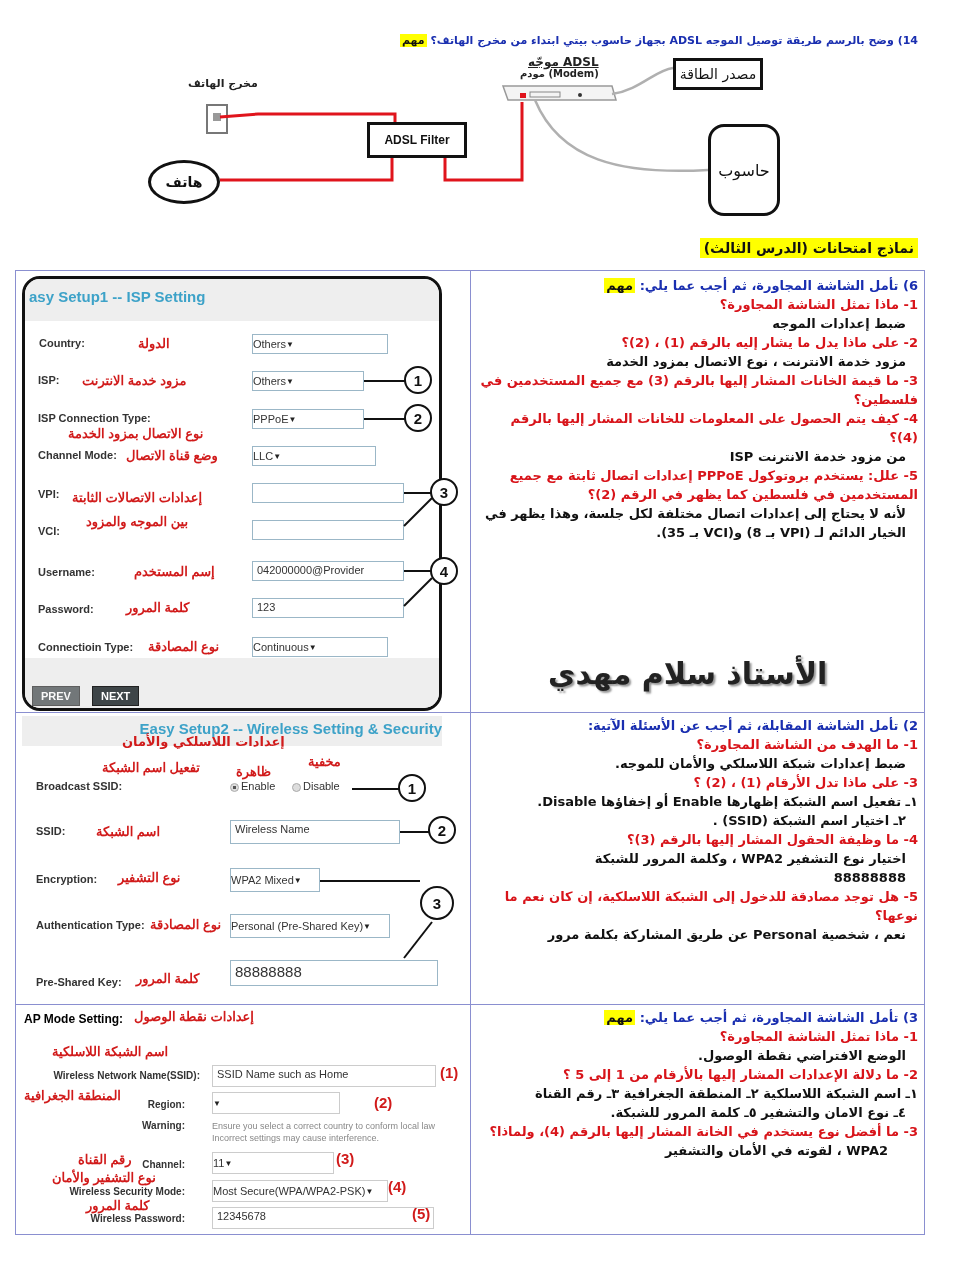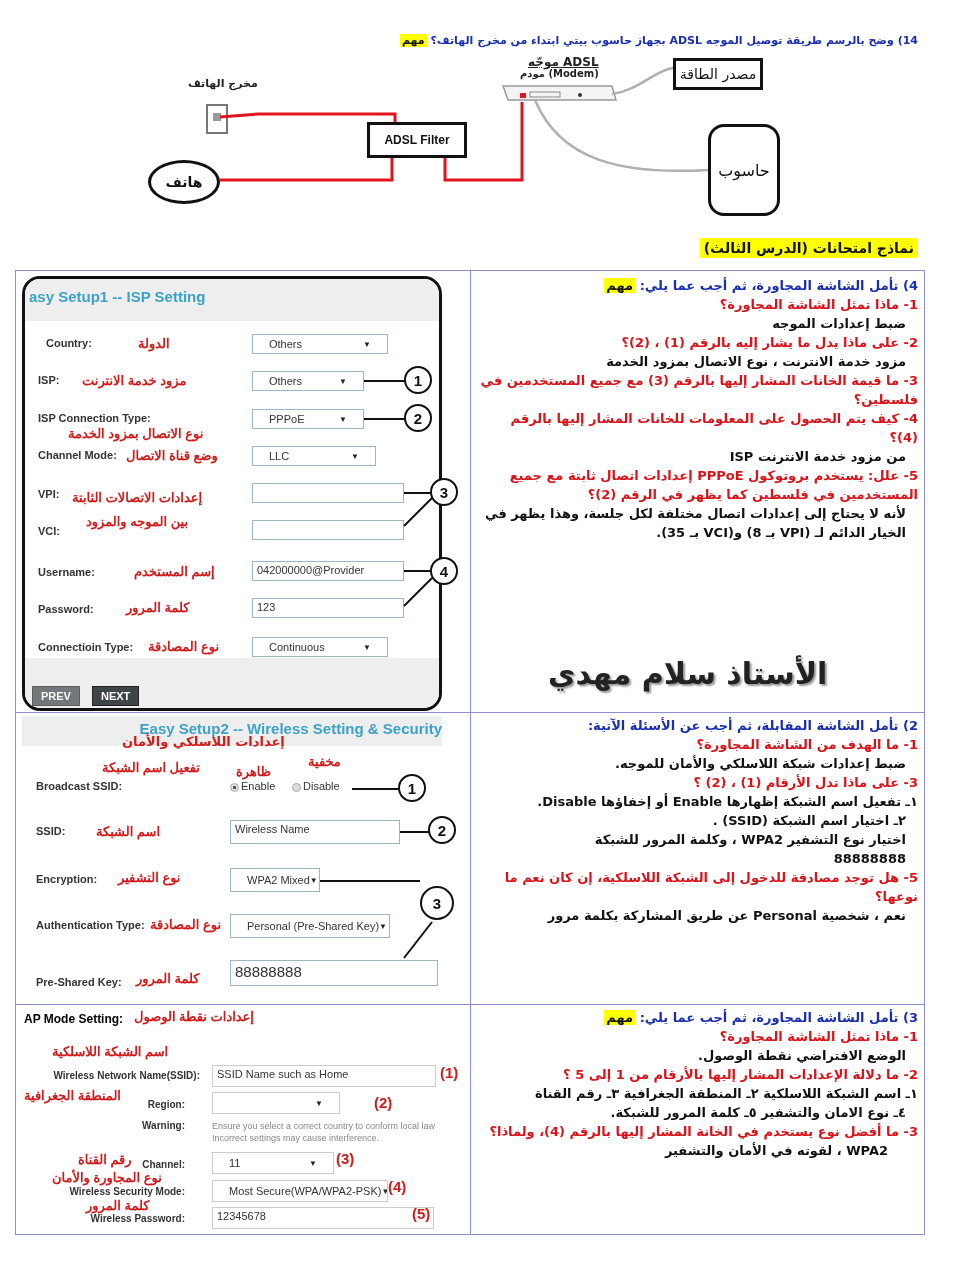--- a/index.html
+++ b/index.html
@@ -36,21 +36,21 @@
   .qa .a { color: #111; padding-right: 12px; }
   .qa .a2 { color: #111; }
   .qa div { margin: 0; }
 
   
   .shot { font-family: "Liberation Sans", sans-serif; }
   .setup1 { left: 22px; top: 276px; width: 420px; height: 435px; border: 3px solid #111; border-radius: 18px; overflow: hidden; background: #fff; }
   .setup1 .hdr { height: 42px; background: #eeeeee; color: #3da2c8; font-weight: bold; font-size: 15px; padding: 9px 0 0 4px; }
   .lbl { font-size: 11px; font-weight: bold; color: #333; white-space: nowrap; }
   .ar { font-size: 13px; font-weight: bold; color: #d11b1b; white-space: nowrap; direction: rtl; }
-  .sel { height: 20px; border: 1px solid #9bb7c7; background: #fff; font-size: 11px; color: #333; padding: 2px 16px; display: flex; justify-content: space-between; align-items: center; white-space: nowrap; overflow: hidden; }
+  .sel { height: 20px; border: 1px solid #9bb7c7; background: #fff; font-size: 11px; color: #333; padding: 2px 0; display: flex; align-items: center; white-space: nowrap; overflow: hidden; }
   .sel .arr { font-size: 8px; color: #222; }
   .inp { height: 20px; border: 1px solid #9bb7c7; background: #fff; font-size: 11px; color: #333; padding: 2px 4px; white-space: nowrap; overflow: hidden; }
   .num { width: 28px; height: 28px; border: 2px solid #111; border-radius: 50%; background: #fff; display: flex; align-items: center; justify-content: center; font-size: 15px; font-weight: bold; font-family: "Liberation Sans", sans-serif; }
   .leader { height: 2px; background: #111; }
   .btn-dark { background: #3e4548; color: #fff; font-size: 11px; font-weight: bold; padding: 3px 8px; border: 1px solid #222; }
   .footer-bar { left: 0; bottom: 0; width: 100%; height: 50px; background: #eeeeee; }
 
   .setup2-hdr { left: 22px; top: 716px; width: 420px; height: 30px; background: #eeeeee; color: #3da2c8; font-weight: bold; font-size: 15px; padding: 4px 0 0 2px; text-align: right; }
   .radio { display: inline-block; width: 9px; height: 9px; border-radius: 50%; border: 1px solid #aaa; background: #ddd; vertical-align: middle; margin-right: 2px; }
   .radio.on { background: radial-gradient(#555 30%, #ddd 40%); }
@@ -100,41 +100,41 @@
 <div class="abs pc-box rtl">حاسوب</div>
 
 <div class="abs sec-title rtl">نماذج امتحانات (الدرس الثالث)</div>
 
 <div class="abs grid"></div>
 <div class="abs vline"></div>
 <div class="abs hline" style="top:712px"></div>
 <div class="abs hline" style="top:1004px"></div>
 
 <div class="abs qa rtl" style="top:276px">
-  <div class="intro"><span>4) تأمل الشاشة المجاورة، ثم أجب عما يلي:</span> <span class="hl">مهم</span></div>
+  <div class="intro"><span>6) تأمل الشاشة المجاورة، ثم أجب عما يلي:</span> <span class="hl">مهم</span></div>
   <div class="q">1- ماذا تمثل الشاشة المجاورة؟</div>
   <div class="a">ضبط إعدادات الموجه</div>
   <div class="q">2- على ماذا يدل ما يشار إليه بالرقم (1) ، (2)؟</div>
   <div class="a">مزود خدمة الانترنت ، نوع الاتصال بمزود الخدمة</div>
   <div class="q">3- ما قيمة الخانات المشار إليها بالرقم (3) مع جميع المستخدمين في فلسطين؟</div>
   <div class="q">4- كيف يتم الحصول على المعلومات للخانات المشار إليها بالرقم (4)؟</div>
   <div class="a">من مزود خدمة الانترنت ISP</div>
   <div class="q">5- علل: يستخدم بروتوكول PPPoE إعدادات اتصال ثابتة مع جميع المستخدمين في فلسطين كما يظهر في الرقم (2)؟</div>
   <div class="a">لأنه لا يحتاج إلى إعدادات اتصال مختلفة لكل جلسة، وهذا يظهر في الخيار الدائم لـ (VPI بـ 8) و(VCI بـ 35).</div>
 </div>
 
 <div class="abs teacher">الأستاذ سلام مهدي</div>
 
 <div class="abs setup1 shot">
   <div class="hdr">asy Setup1 -- ISP Setting</div>
   <div class="abs footer-bar"></div>
 </div>
 <div class="abs shot" style="left:22px;top:276px;width:420px;height:435px;">
 
-  <div class="abs lbl" style="left:24px;top:61px">Country:</div>
+  <div class="abs lbl" style="left:17px;top:61px">Country:</div>
   <div class="abs ar" style="left:116px;top:60px">الدولة</div>
   <div class="abs sel" style="left:230px;top:58px;width:136px">
       <span>Others</span>
       <span class="arr">▼</span>
     </div>
 
   <div class="abs lbl" style="left:16px;top:98px">ISP:</div>
   <div class="abs ar" style="left:60px;top:97px">مزود خدمة الانترنت</div>
   <div class="abs sel" style="left:230px;top:95px;width:112px">
       <span>Others</span>
@@ -193,20 +193,21 @@
   <div class="abs btn-dark" style="left:70px;top:410px">NEXT</div>
 </div>
 
 <div class="abs qa rtl" style="top:716px">
   <div class="intro">2) تأمل الشاشة المقابلة، ثم أجب عن الأسئلة الآتية:</div>
   <div class="q">1- ما الهدف من الشاشة المجاورة؟</div>
   <div class="a">ضبط إعدادات شبكة اللاسلكي والأمان للموجه.</div>
   <div class="q">3- على ماذا تدل الأرقام (1) ، (2) ؟</div>
   <div class="a2">١ـ تفعيل اسم الشبكة إظهارها Enable أو إخفاؤها Disable.</div>
   <div class="a">٢ـ اختيار اسم الشبكة (SSID) .</div>
+  <div class="q">4- ما وظيفة الحقول المشار إليها بالرقم (3)؟</div>
   <div class="a">اختيار نوع التشفير WPA2 ، وكلمة المرور للشبكة</div>
   <div class="a">88888888</div>
   <div class="q">5- هل توجد مصادقة للدخول إلى الشبكة اللاسلكية، إن كان نعم ما نوعها؟</div>
   <div class="a">نعم ، شخصية Personal عن طريق المشاركة بكلمة مرور</div>
 </div>
 
 <div class="abs setup2-hdr shot">Easy Setup2 -- Wireless Setting &amp; Security</div>
 <div class="abs ar" style="left:122px;top:734px">إعدادات اللاسلكي والأمان</div>
 <div class="abs shot" style="left:22px;top:746px;width:440px;height:255px;">
   <div class="abs ar" style="left:80px;top:14px">تفعيل اسم الشبكة</div>
@@ -284,21 +285,21 @@
   </div>
 
   <div class="abs ar" style="left:56px;top:144px">رقم القناة</div>
   <div class="abs ap-lbl" style="left:8px;top:151px;width:155px">Channel:</div>
   <div class="abs sel" style="left:190px;top:144px;width:122px;height:22px;border-color:#ccc">
       <span>11</span>
       <span class="arr">▼</span>
     </div>
   <div class="abs ap-num" style="left:314px;top:142px">(3)</div>
 
-  <div class="abs ar" style="left:30px;top:162px">نوع المجاورة والأمان</div>
+  <div class="abs ar" style="left:30px;top:162px">نوع التشفير والأمان</div>
   <div class="abs ap-lbl" style="left:8px;top:178px;width:155px">Wireless Security Mode:</div>
   <div class="abs sel" style="left:190px;top:172px;width:176px;height:22px;border-color:#ccc">
       <span>Most Secure(WPA/WPA2-PSK)</span>
       <span class="arr">▼</span>
     </div>
   <div class="abs ap-num" style="left:366px;top:170px">(4)</div>
 
   <div class="abs ar" style="left:64px;top:190px">كلمة المرور</div>
   <div class="abs ap-lbl" style="left:8px;top:205px;width:155px">Wireless Password:</div>
   <div class="abs inp" style="left:190px;top:199px;width:222px;height:22px;border-color:#ccc">12345678</div>

